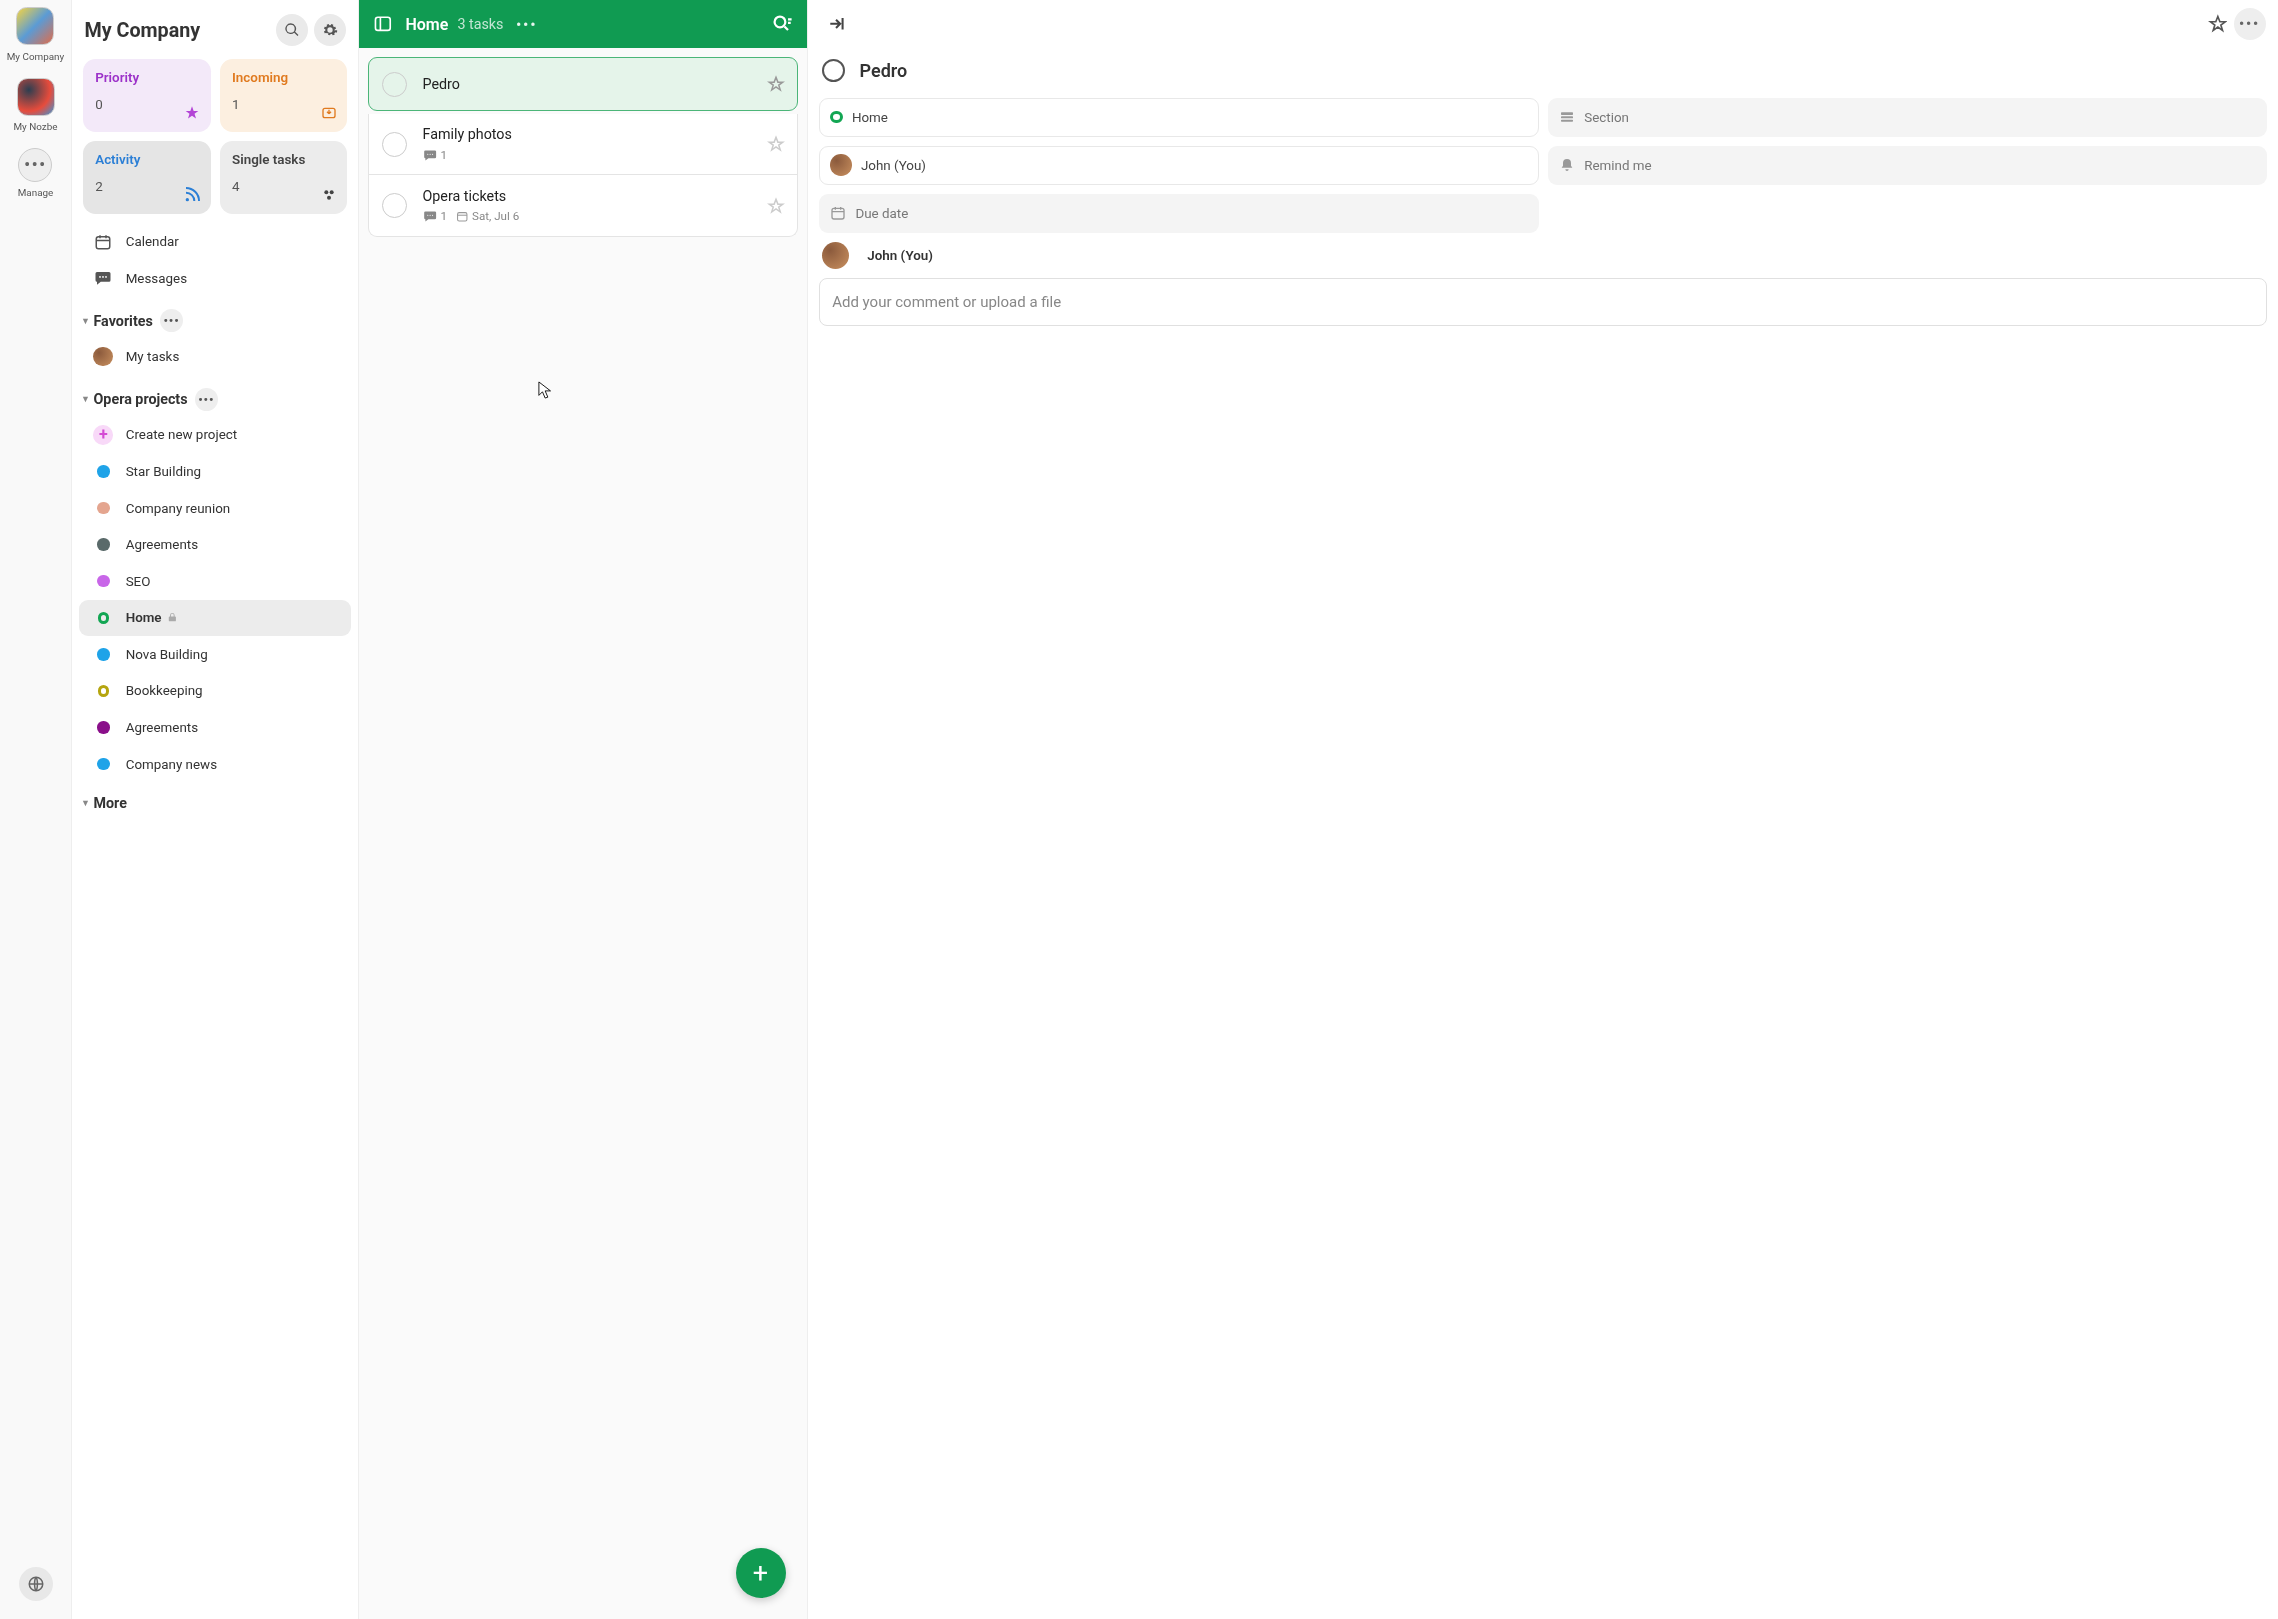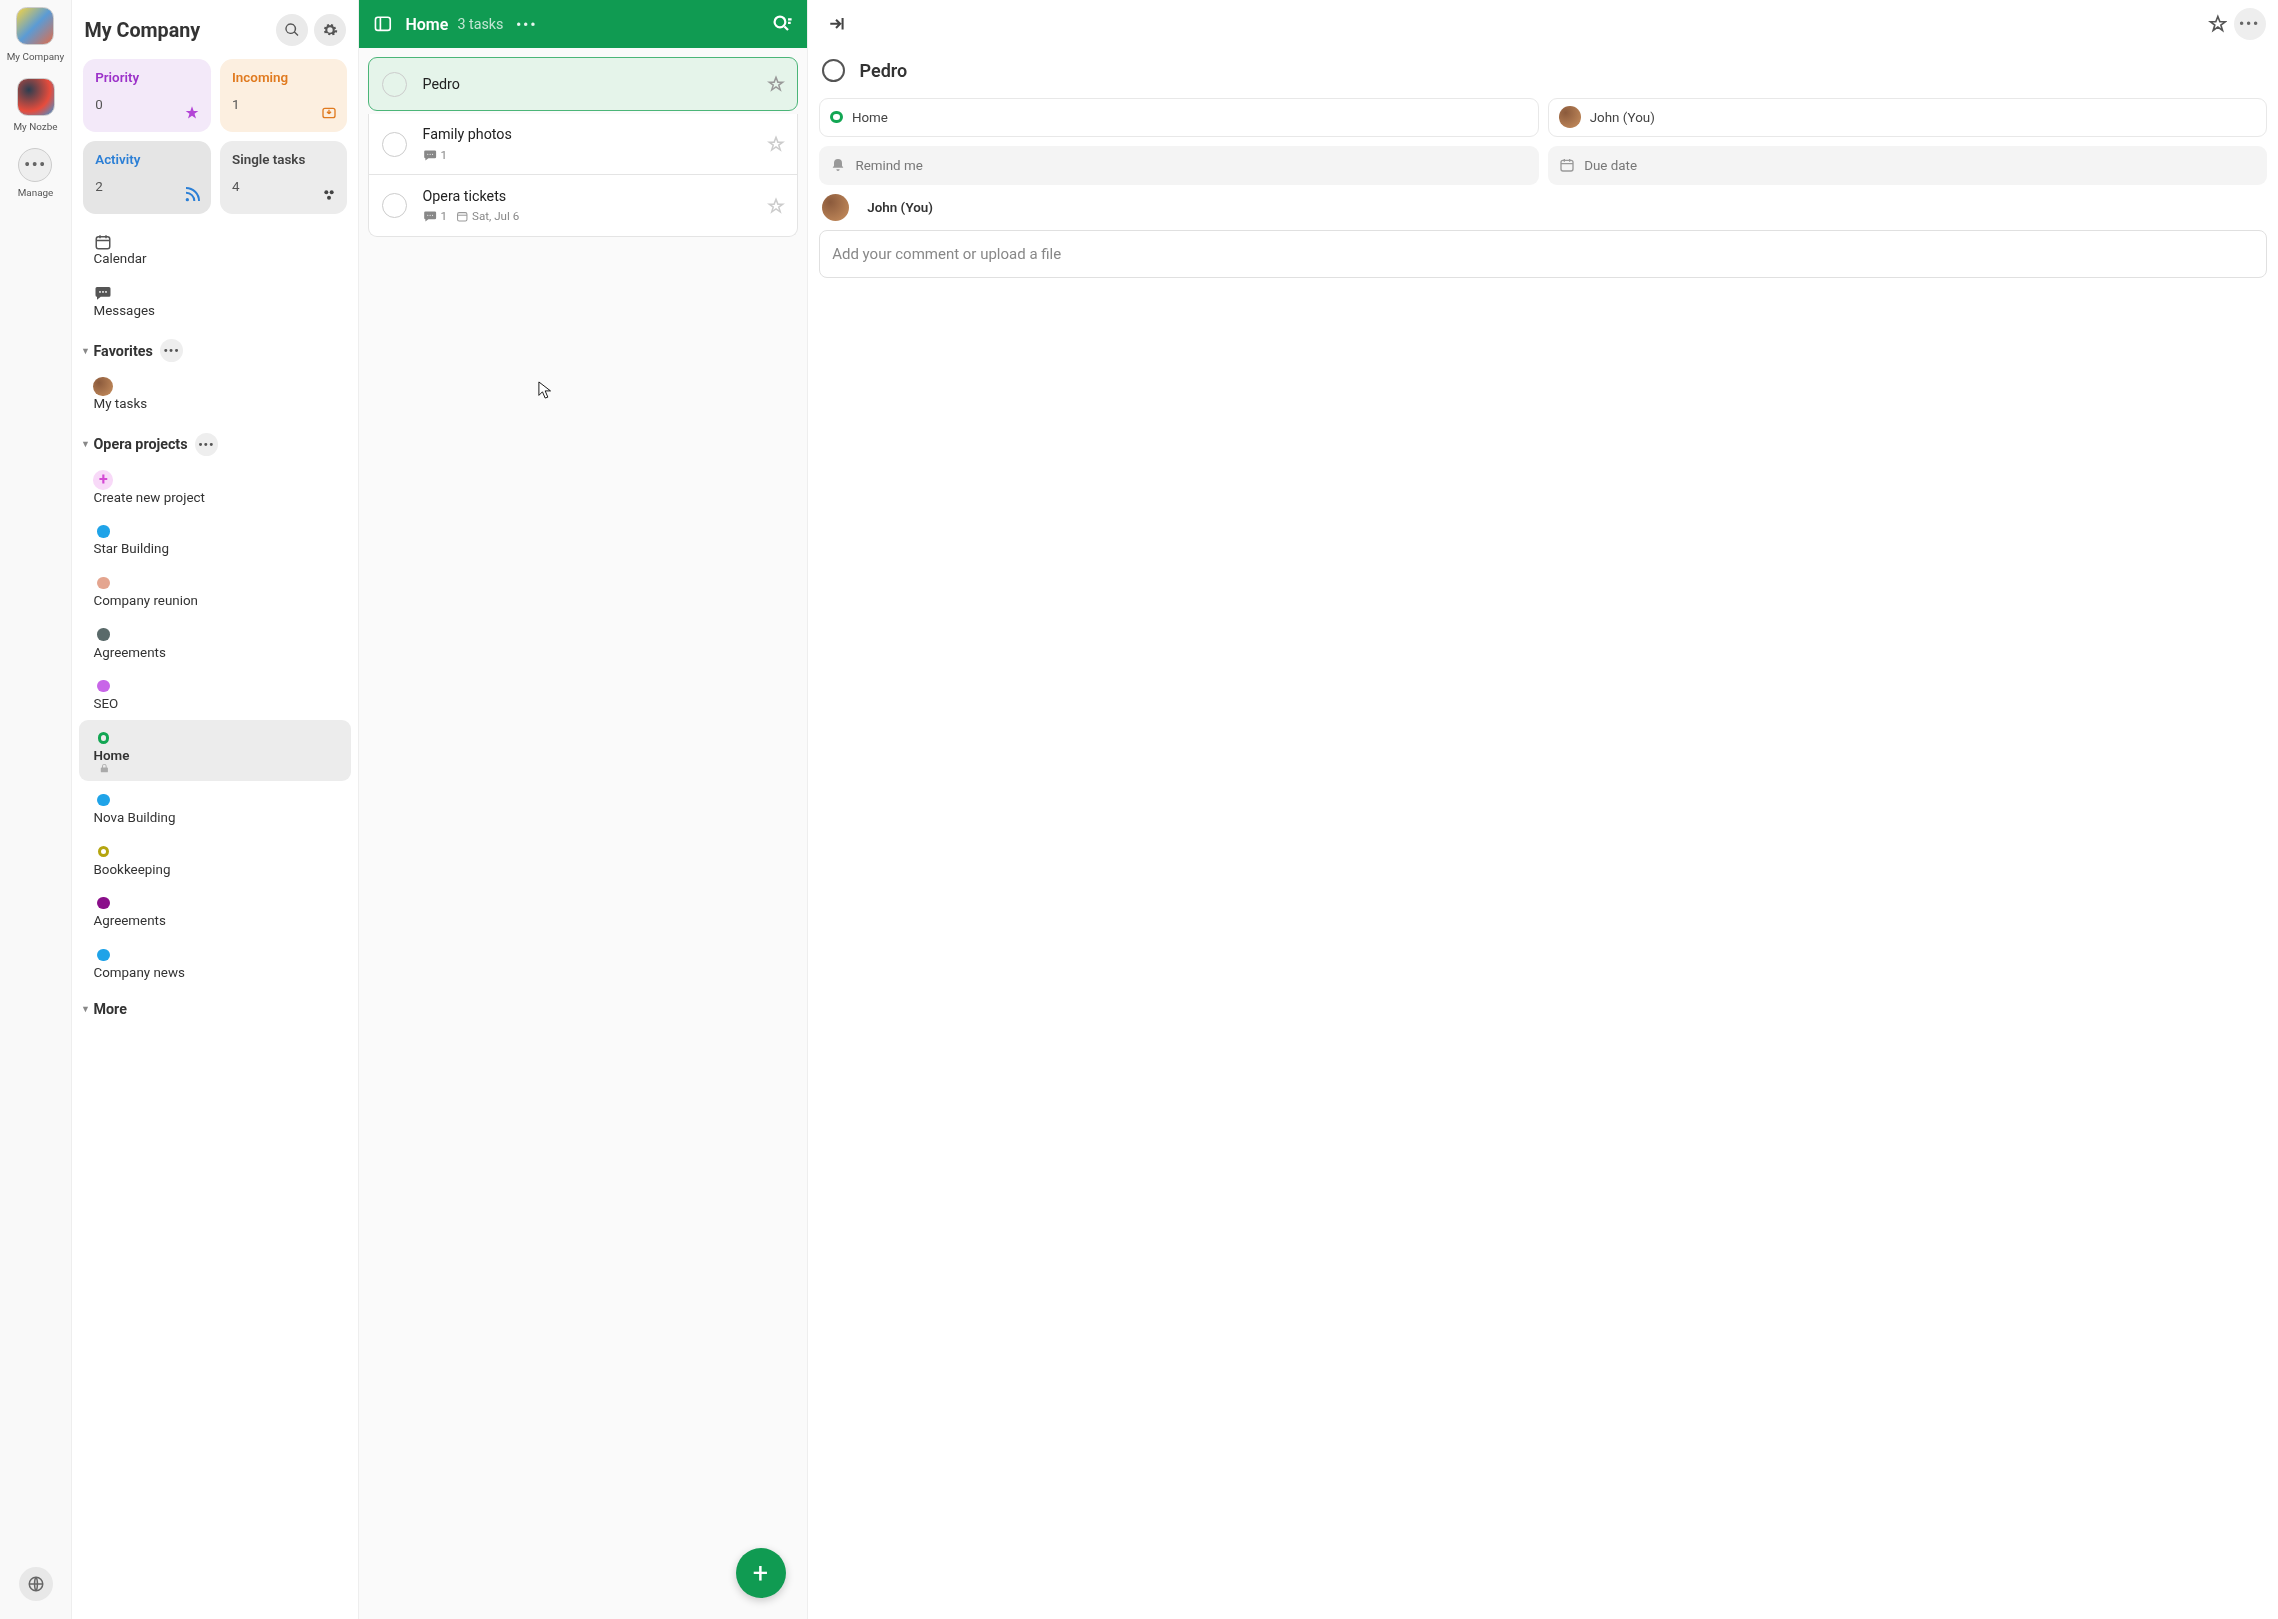--- a/index.html
+++ b/index.html
@@ -26,21 +26,21 @@
 .cards { display: grid; grid-template-columns: 1fr 1fr; gap: 9px; padding: 3.6px 10.7px 9px; }
 .card { border-radius: 12.5px; padding: 10.7px 12.5px; height: 73px; position: relative; cursor:pointer;}
 .card-label { font-size: 13.4px; font-weight: 600; }
 .card-count { font-size: 13.4px; margin-top: 12.5px; color: #555; }
 .card-icon { position: absolute; right: 10.7px; bottom: 10.7px; }
 .card.priority { background: #f3e9f9; } .card.priority .card-label{ color:#9c32c9;}
 .card.incoming { background: #fcefe0; } .card.incoming .card-label{ color:#e07a1f;}
 .card.activity { background: #e5e5e5; } .card.activity .card-label{ color:#2b7fd6;}
 .card.single { background: #ececec; } .card.single .card-label { color:#444; }
 
-.side-item { display: flex; align-items: flex-start; padding: 8px 14.3px; cursor: pointer; border-radius: 9px; margin: 0.9px 7.2px; flex-direction: column; }
+.side-item { display: flex; align-items: center; padding: 8px 14.3px; cursor: pointer; border-radius: 9px; margin: 0.9px 7.2px; }
 .side-item.active { background: #ececec; font-weight:600;}
 .side-item .pi { width: 19.7px; height: 19.7px; margin-right: 12.5px; display:flex; align-items:center; justify-content:center; }
 .side-item .label { font-size: 13.4px; color: #333; }
 .section-header { display: flex; align-items: center; padding: 12.5px 9px 5.4px; font-size: 14.3px; font-weight: 700; cursor:pointer;}
 .section-header .chev { margin-right: 3.6px; color:#888; font-size:9px;}
 .section-header .dots { margin-left: 7.2px; width: 23px; height: 23px; border-radius: 50%; background:#eee; display:flex; align-items:center; justify-content:center; font-size:12.5px; color:#555; letter-spacing:0.9px;}
 .dot { width: 12.5px; height: 12.5px; border-radius: 50%; }
 .plus-circle{ width:19.7px; height:19.7px; border-radius:50%; background:#f8d9f8; color:#d44ad4; display:flex; align-items:center; justify-content:center; font-size:16px; font-weight:bold;}
 .avatar-sm{ width:19.7px; height:19.7px; border-radius:50%; background: radial-gradient(circle at 30% 30%, #8b5a3c, #c9905f);}
 .lock{ margin-left:5.4px; color:#aaa;}
@@ -401,20 +401,30 @@
     <span class="details-title">Pedro</span>
   </div>
 
   <div class="props">
     <div class="prop home">
       <span class="p-icon">
           <span class="dot"></span>
         </span>
       <span>Home</span>
     </div>
+    <div class="prop muted">
+      <span class="p-icon">
+          <svg width="16" height="16" viewBox="0 0 24 24" fill="#999">
+            <rect x="3" y="5" width="18" height="4" rx="1"></rect>
+            <rect x="3" y="11" width="18" height="3" rx="1"></rect>
+            <rect x="3" y="16" width="18" height="3" rx="1"></rect>
+          </svg>
+        </span>
+      <span>Section</span>
+    </div>
     <div class="prop">
       <span class="avatar-xs"></span>
       <span>John (You)</span>
     </div>
     <div class="prop muted">
       <span class="p-icon">
           <svg width="16" height="16" viewBox="0 0 24 24" fill="#999">
             <path d="M12 3a6 6 0 00-6 6v4l-2 3h16l-2-3V9a6 6 0 00-6-6zm0 18a2.5 2.5 0 002.5-2.5h-5A2.5 2.5 0 0012 21z"></path>
           </svg>
         </span>

